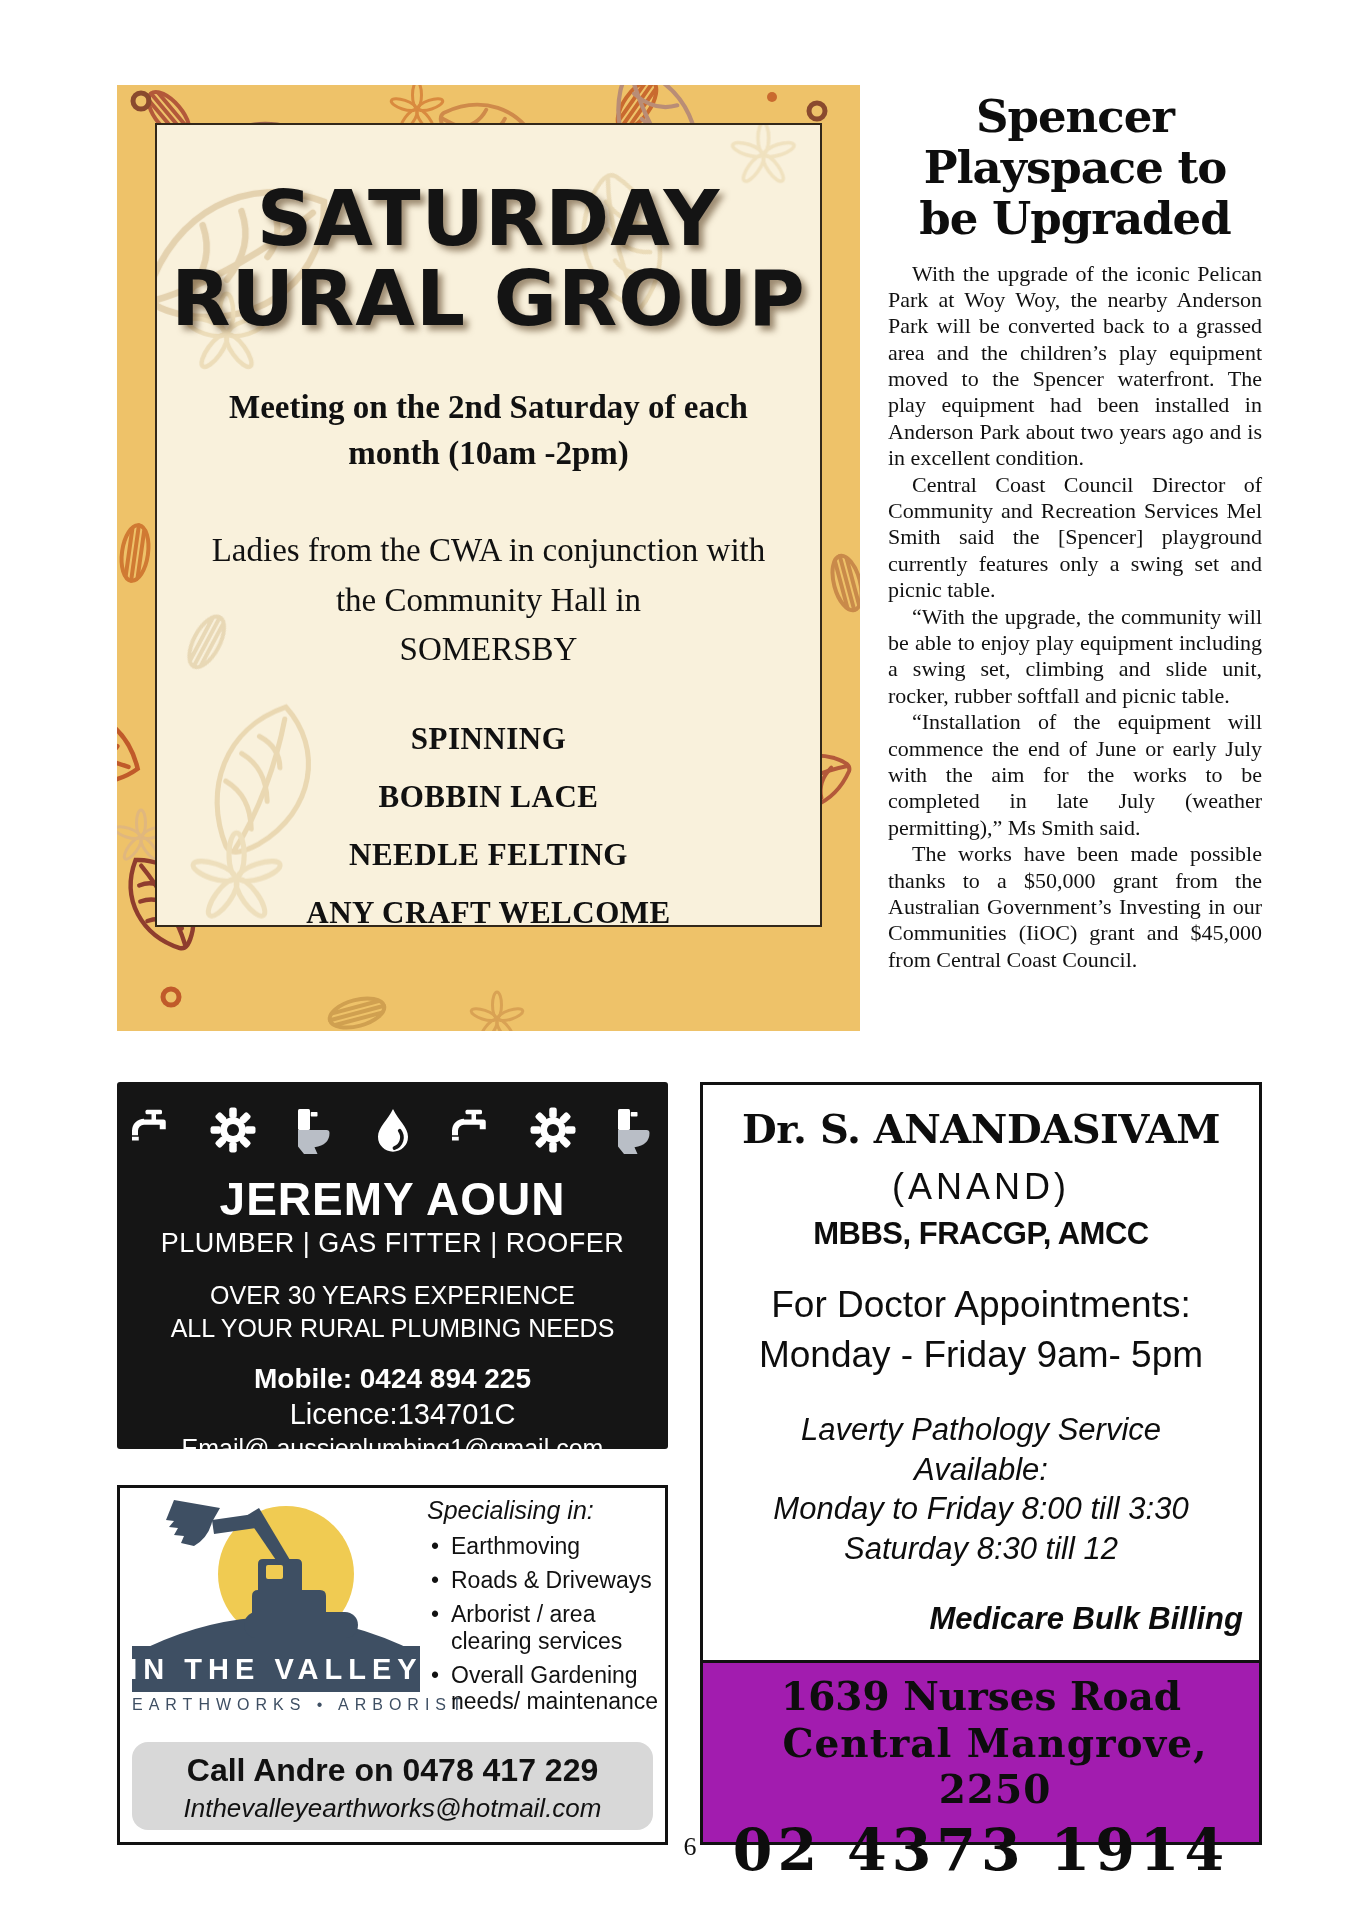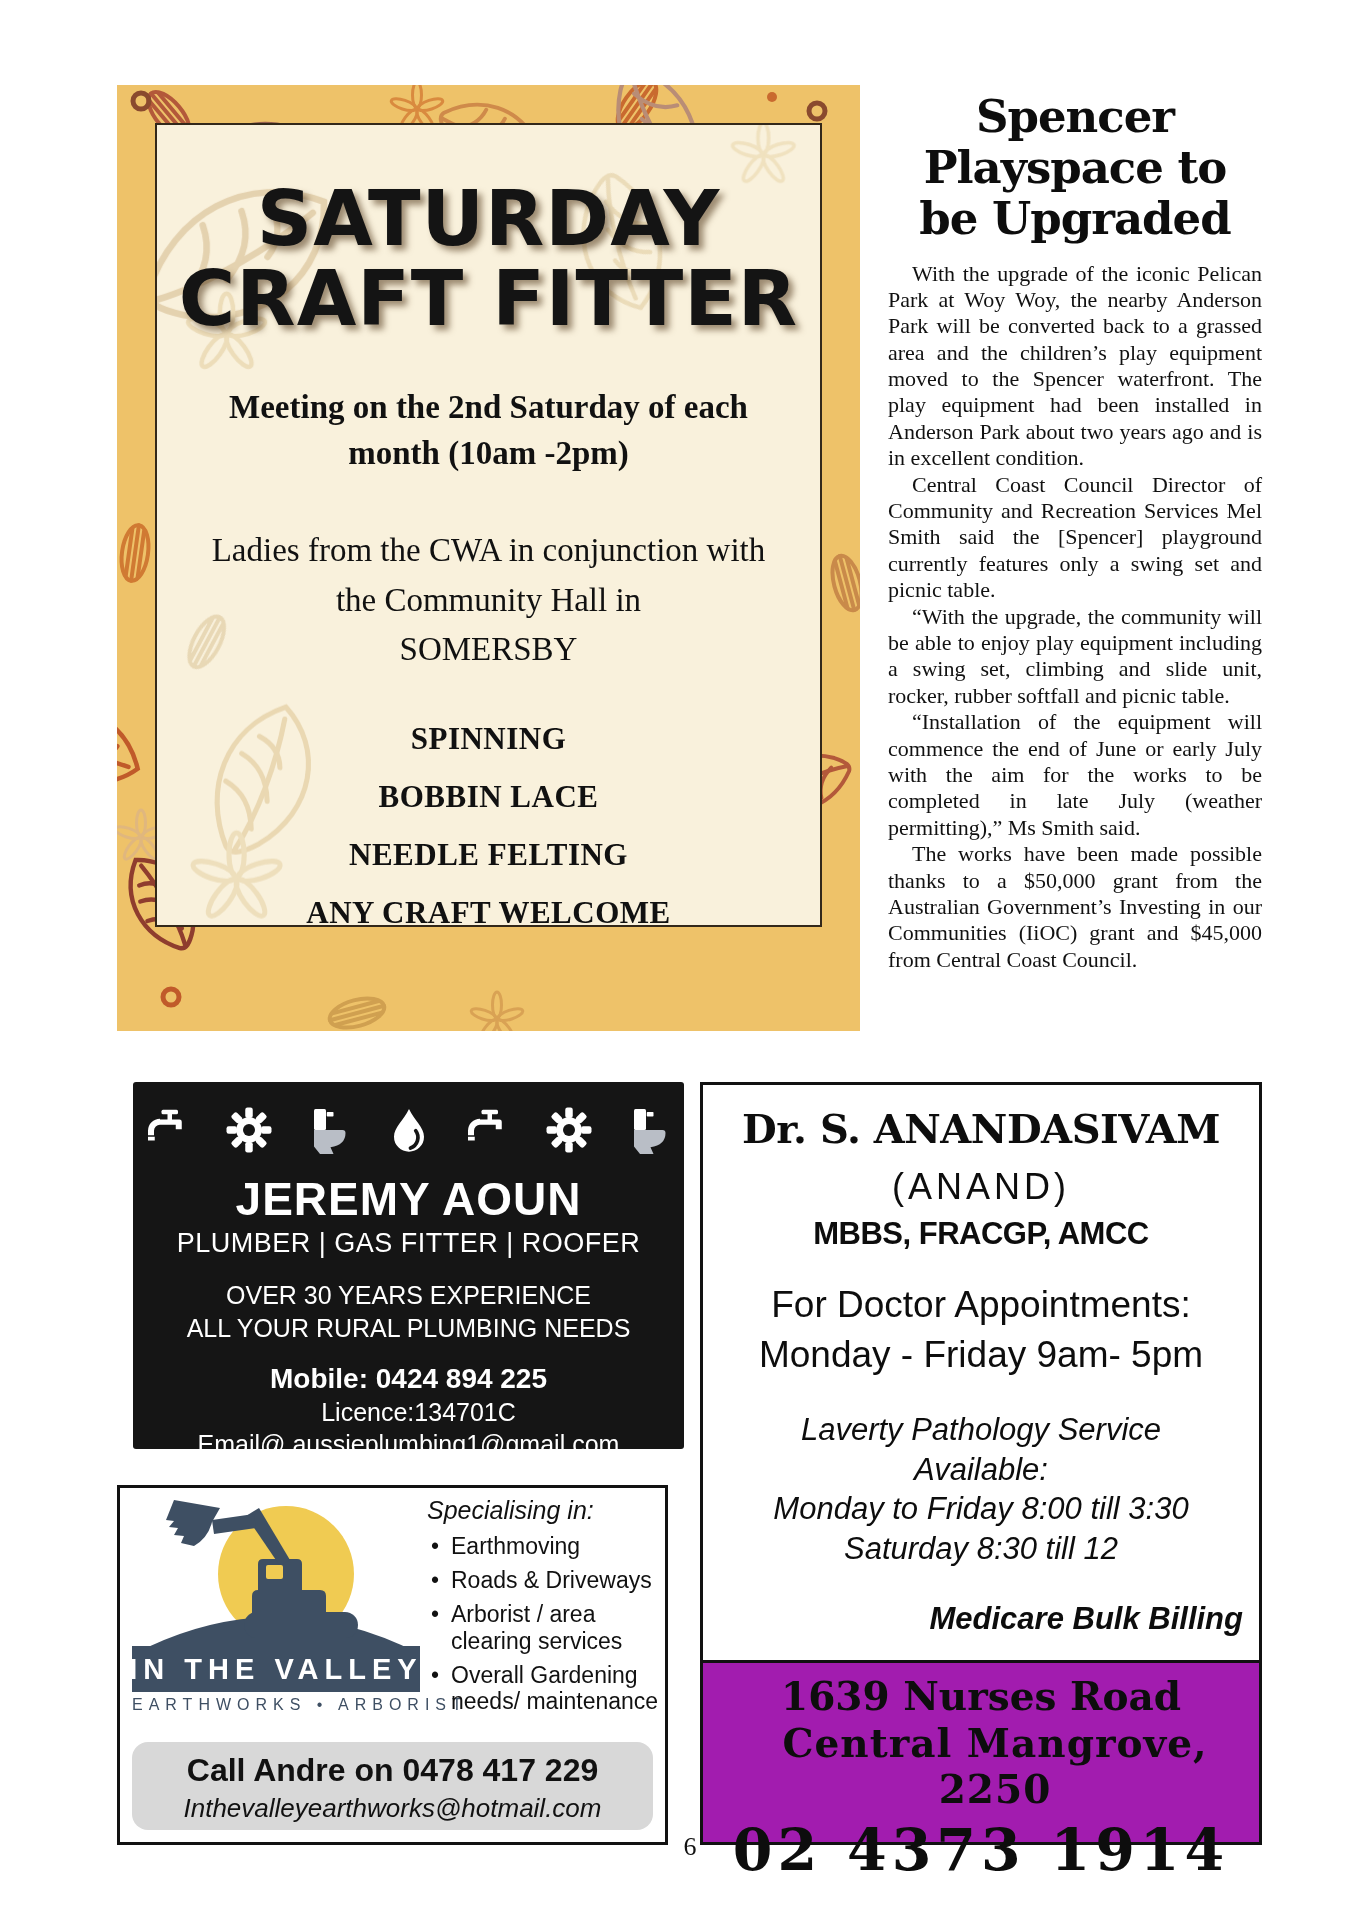--- a/index.html
+++ b/index.html
@@ -39,32 +39,32 @@
   .article-title {
     font-family:"DejaVu Serif", serif; font-weight:bold; font-size:45px;
     line-height:1.13; text-align:center; letter-spacing:-1px; margin:0 auto; width:340px;
     color:#0d0d0d;
   }
   .article-body { margin-top:16px; font-size:22px; line-height:1.2; text-align:justify; }
   .article-body p { text-indent:24px; margin:0; }
 
   
   .plumber-ad {
-    position:absolute; left:133px; top:1082px; width:551px; height:367px;
+    position:absolute; left:117px; top:1082px; width:551px; height:367px;
     background:#151515; color:#fff; text-align:center;
     font-family:"Liberation Sans", sans-serif; border-radius:3px;
   }
   .plumber-icons { display:flex; justify-content:center; gap:30px; padding-top:24px; }
   .plumber-icons svg { width:50px; height:48px; }
   .plumber-name { margin-top:18px; font-size:46px; font-weight:bold; letter-spacing:1px; }
   .plumber-roles { margin-top:2px; font-size:27px; letter-spacing:0.5px; }
   .plumber-exp1 { margin-top:22px; font-size:25px; }
   .plumber-exp2 { margin-top:4px; font-size:25px; }
   .plumber-mobile { margin-top:20px; font-size:28px; font-weight:bold; }
-  .plumber-licence { margin-top:3px; font-size:25px;padding-left:20px; }
+  .plumber-licence { margin-top:3px; font-size:29px;padding-left:20px; }
   .plumber-email { margin-top:3px; font-size:25px; }
 
   
   .valley-ad {
     position:absolute; left:117px; top:1485px; width:551px; height:360px;
     background:#ffffff; border:3px solid #111; font-family:"Liberation Sans", sans-serif;
   }
   .valley-logo { position:absolute; left:8px; top:6px; width:296px; height:240px; }
   .valley-logo svg { position:absolute; left:0; top:0; }
   .valley-banner {
@@ -174,21 +174,21 @@
           <use href="#lf" transform="translate(540,90) rotate(118) scale(1.5)" stroke="#e6d4ae" stroke-width="3"></use>
           <use href="#pod" transform="translate(50,520) rotate(28)" stroke="#e2cfa8" stroke-width="4"></use>
           <use href="#lf" transform="translate(20,640) rotate(-28) scale(1.7)" stroke="#e4cfa4" stroke-width="3"></use>
           <use href="#fl" transform="translate(80,758) scale(1.7)" stroke="#ead9b2" stroke-width="3"></use>
           <use href="#fl" transform="translate(610,30) scale(1.2)" stroke="#eddcb6" stroke-width="3"></use>
         </g>
       </svg>
       <div class="craft-content">
         <div class="craft-title">
           <div>SATURDAY</div>
-          <div>CRAFT FITTER</div>
+          <div>RURAL GROUP</div>
         </div>
         <div class="craft-meeting">Meeting on the 2nd Saturday of each month (10am -2pm)</div>
         <div class="craft-body">
           <span>Ladies from the CWA in conjunction with the Community Hall in</span>
           <div>SOMERSBY</div>
         </div>
         <div class="craft-activities">
           <div>SPINNING</div>
           <div>BOBBIN LACE</div>
           <div>NEEDLE FELTING</div>

